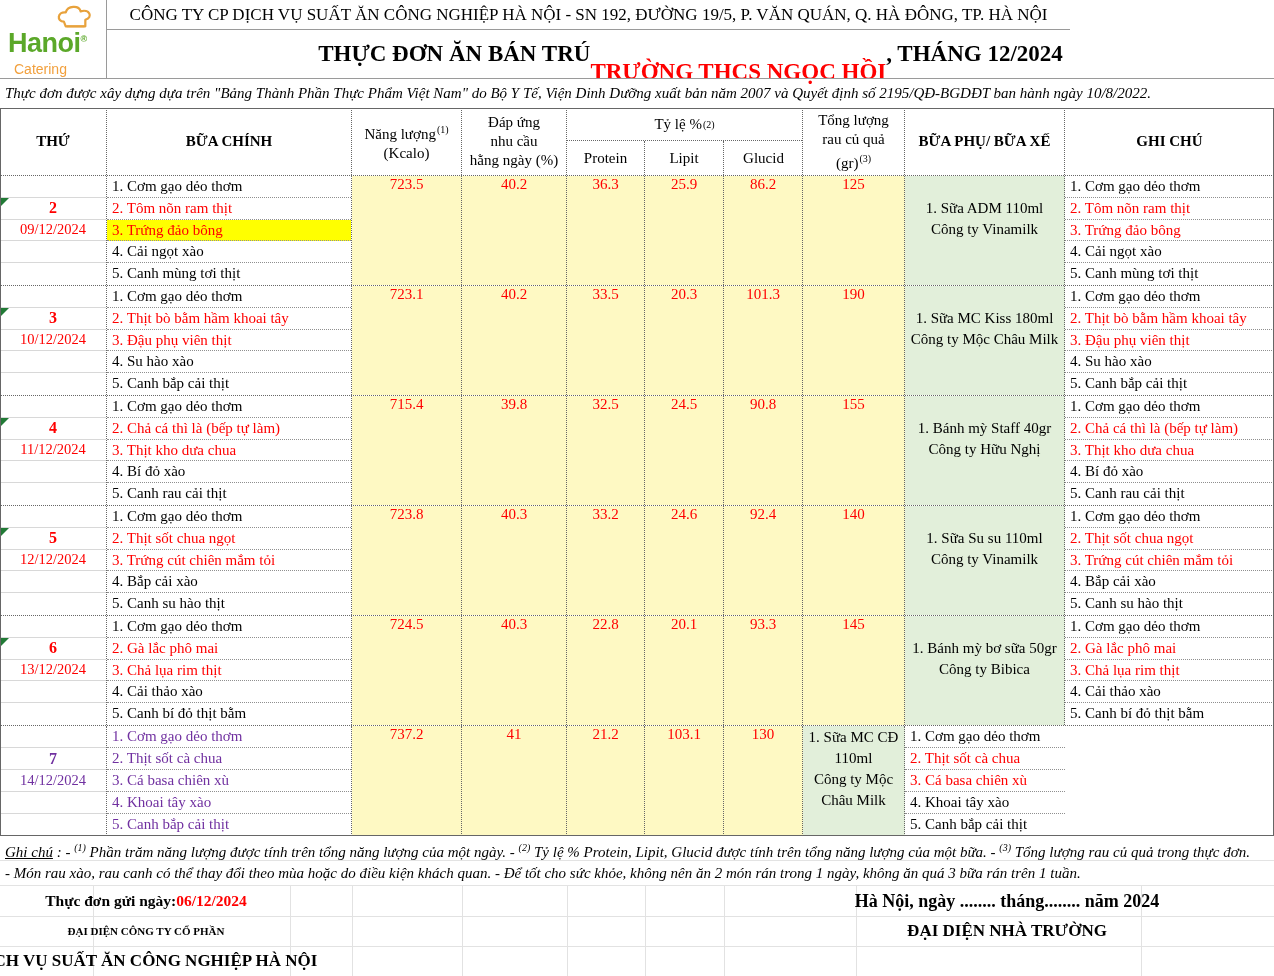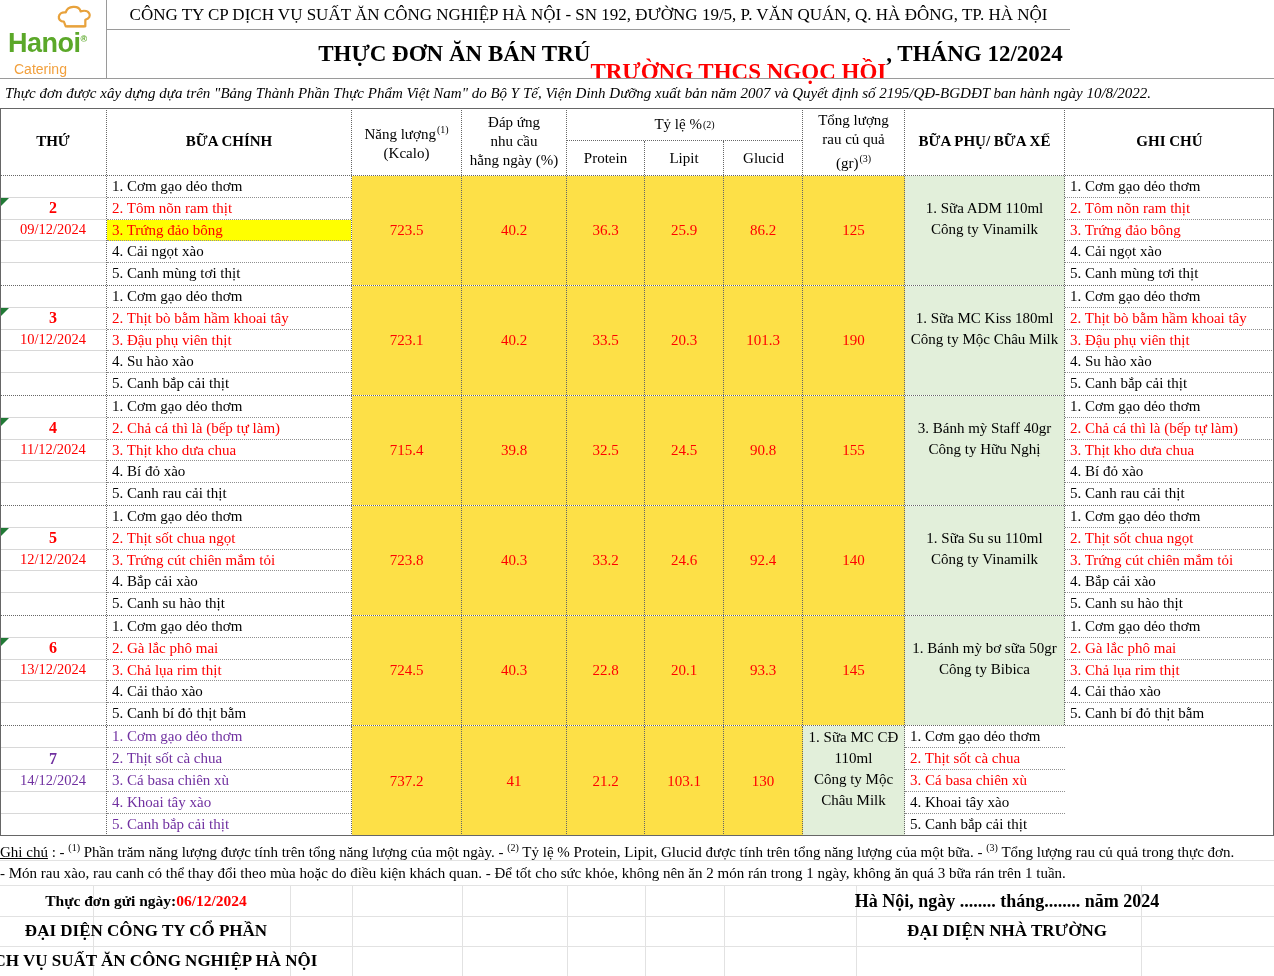--- a/index.html
+++ b/index.html
@@ -44,38 +44,38 @@
   .tline:last-child { border-bottom: none; }
   .dnum { font-weight: bold; font-size: 16px; }
   .ddate { font-size: 14.5px; }
   .dishcol { display: flex; flex-direction: column; }
   .dline { height: 22px; line-height: 21px; border-bottom: 1px dotted #8f8f8f; font-size: 15px; padding-left: 5px; white-space: nowrap; overflow: hidden; }
   .dline:last-child { border-bottom: none; }
   .hl { background: #FFFF00; }
   .c-red { color: #FF0000; }
   .c-purple { color: #7030A0; }
   .c-black { color: #000; }
-  .greencell { background: #fde047; display: flex; align-items: center; justify-content: center; }
+  .greencell { background: #fef9c3; display: flex; align-items: flex-start; justify-content: center; }
   .numtxt { color: #FF0000; font-size: 15px; }
   .sidecell { background: #E2EFDA; display: flex; align-items: center; justify-content: center; font-size: 15px; }
   .side-inner { transform: translateY(-12px); text-align: center; line-height: 21px; }
   .flag { position: absolute; left: 0; top: 0; width: 0; height: 0; border-top: 9px solid #217a36; border-right: 9px solid transparent; }
   
-  .fnote { height: 25px; line-height: 24px; font-size: 15px; white-space: nowrap; overflow: hidden; }
+  .fnote { height: 25px; line-height: 24px; font-style: italic; font-size: 15px; padding-left: 5px; white-space: nowrap; overflow: hidden; }
   .fnote1 { border-bottom: 1px solid #e3e3e3; }
   .fnote2 { border-bottom: 1px solid #e3e3e3; }
   .seg-u { text-decoration: underline; }
   .seg-sup { font-size: 10px; vertical-align: super; }
   .fbottom { position: relative; height: 90px; }
   .vline { position: absolute; top: 0; bottom: 0; width: 1px; background: #e2e2e2; }
   .hline-f { position: absolute; left: 0; right: 0; height: 1px; background: #e2e2e2; }
   .sent-row { position: absolute; left: 0; top: 0; width: 292px; height: 30px; display: flex; align-items: center; justify-content: center; font-weight: bold; font-size: 15.5px; white-space: nowrap; z-index: 2; }
   .sent-date { color: #FF0000; }
   .place-row { position: absolute; left: 740px; top: 0; width: 534px; height: 30px; display: flex; align-items: center; justify-content: center; font-weight: bold; font-size: 18px; white-space: nowrap; z-index: 2; }
-  .rep1 { position: absolute; left: 0; top: 30px; width: 292px; height: 30px; display: flex; align-items: center; justify-content: center; font-weight: bold; font-size: 17px; white-space: nowrap; z-index: 2; }
+  .rep1 { position: absolute; left: 0; top: 30px; width: 292px; height: 30px; display: flex; align-items: center; justify-content: center; font-weight: bold; font-size: 11px; white-space: nowrap; z-index: 2; }
   .rep2 { position: absolute; left: 0; top: 60px; width: 292px; height: 30px; display: flex; align-items: center; justify-content: center; font-weight: bold; font-size: 17px; white-space: nowrap; z-index: 2; }
   .school-rep { position: absolute; left: 740px; top: 30px; width: 534px; height: 30px; display: flex; align-items: center; justify-content: center; font-weight: bold; font-size: 17px; white-space: nowrap; z-index: 2; }
 </style>
 </head>
 <body>
 
 <div class="sheet">
 
   <div class="top">
     <div class="logo-cell">
@@ -267,21 +267,21 @@
           <span class="numtxt">24.5</span>
         </div>
     <div class="bcell greencell">
           <span class="numtxt">90.8</span>
         </div>
     <div class="bcell greencell">
           <span class="numtxt">155</span>
         </div>
     <div class="bcell sidecell">
       <div class="side-inner">
-        <div>3. Bánh mỳ Staff 40gr</div>
+        <div>1. Bánh mỳ Staff 40gr</div>
         <div>Công ty Hữu Nghị</div>
       </div>
     </div>
     <div class="bcell dishcol last">
           <div class="dline c-black">1. Cơm gạo dẻo thơm</div>
           <div class="dline c-red">2. Chả cá thì là (bếp tự làm)</div>
           <div class="dline c-red">3. Thịt kho dưa chua</div>
           <div class="dline c-black">4. Bí đỏ xào</div>
           <div class="dline c-black">5. Canh rau cải thịt</div>
         </div>

